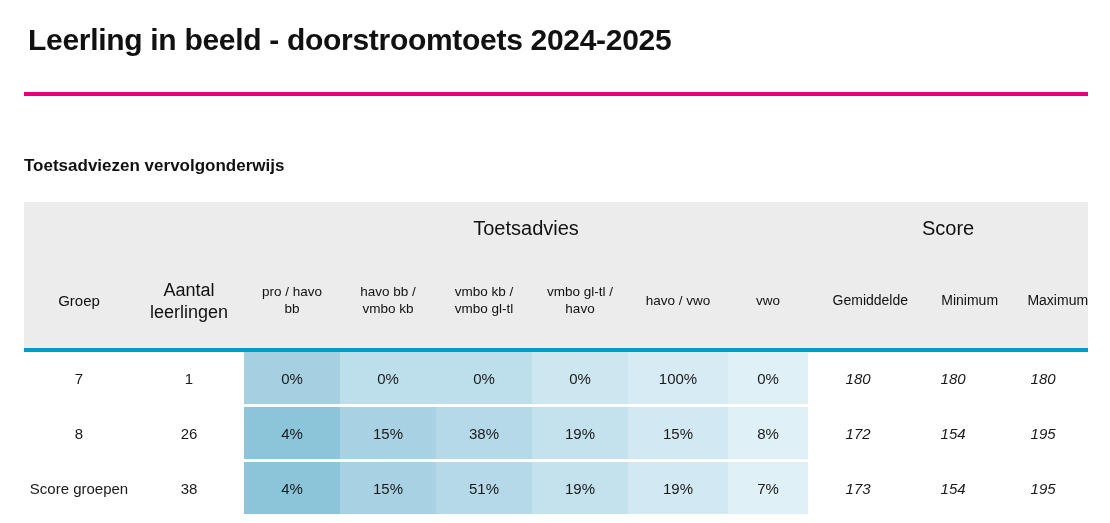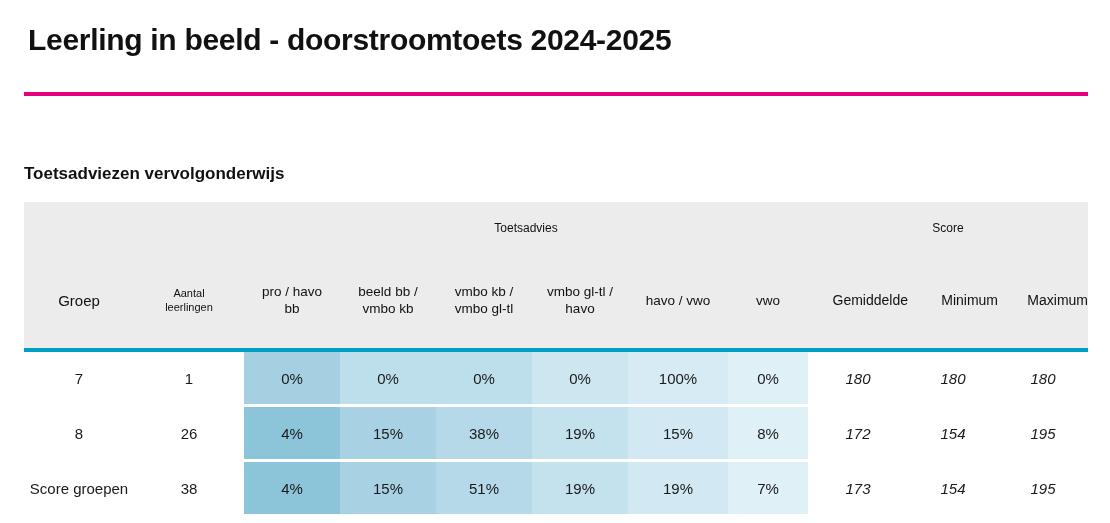--- a/index.html
+++ b/index.html
@@ -50,21 +50,21 @@
     right: 22px;
     top: 92px;
     height: 4px;
     background: #e5007d;
   }
 
   
   .section-title {
     position: absolute;
     left: 24px;
-    top: 164px;
+    top: 156px;
     font-size: 17px;
     font-weight: bold;
     color: #111111;
   }
 
   
   .table-wrap {
     position: absolute;
     left: 24px;
     top: 202px;
@@ -79,21 +79,21 @@
     padding: 0;
     margin: 0;
     font-weight: normal;
   }
 
   
   .band {
     background: #ececec;
     height: 52px;
     text-align: center;
-    font-size: 12px;
+    font-size: 20px;
     font-weight: bold;
     color: #111111;
     vertical-align: middle;
   }
   .band-advies { background: #ececec; }
   .band-score  { background: #ececec; }
   .band-blank  { background: #ececec; }
 
   .colhead {
     background: #ececec;
@@ -101,21 +101,21 @@
     text-align: center;
     vertical-align: middle;
     font-size: 13.5px;
     font-weight: bold;
     color: #111111;
     line-height: 1.25;
     padding: 0 4px;
     box-sizing: border-box;
   }
   .colhead.groep { font-size: 15px; }
-  .colhead.aantal { font-size: 11px; }
+  .colhead.aantal { font-size: 18px; }
   .colhead.score-h { font-size: 14px; text-align: right; }
 
   .rule-row td {
     height: 4px;
     padding: 0;
   }
   .rule-on { background: #00a0c6; }
 
   .datarow td {
     height: 52px;
@@ -169,21 +169,21 @@
           <td class="colhead groep">Groep</td>
           <td class="colhead aantal">
             <span>Aantal</span><br>
             <span>leerlingen</span>
           </td>
           <td class="colhead">
             <span>pro / havo</span><br>
             <span>bb</span>
           </td>
           <td class="colhead">
-            <span>beeld bb /</span><br>
+            <span>havo bb /</span><br>
             <span>vmbo kb</span>
           </td>
           <td class="colhead">
             <span>vmbo kb /</span><br>
             <span>vmbo gl-tl</span>
           </td>
           <td class="colhead">
             <span>vmbo gl-tl /</span><br>
             <span>havo</span>
           </td>

